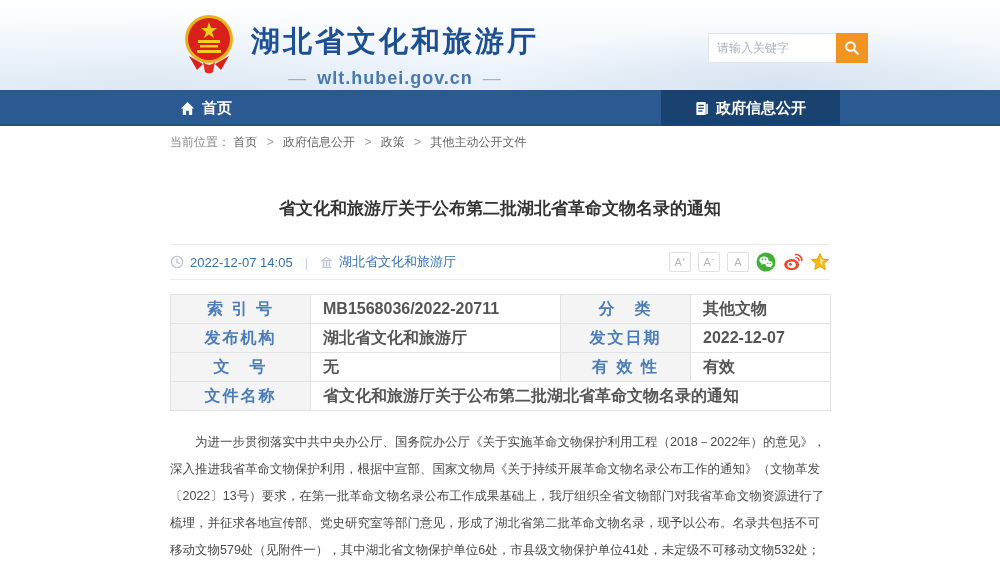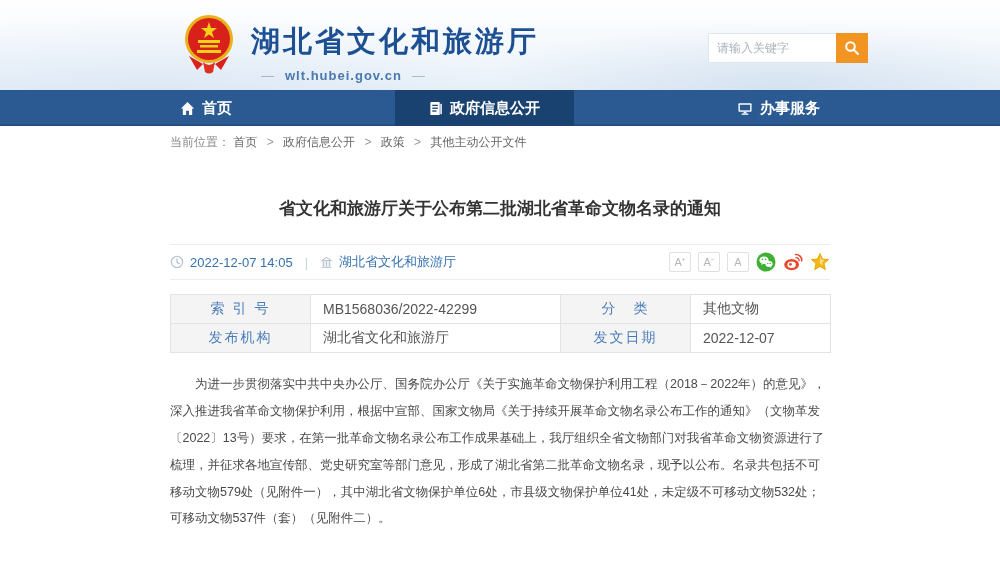--- a/index.html
+++ b/index.html
@@ -10,21 +10,21 @@
   .header { position:relative; width:1000px; height:90px;
     background:
       radial-gradient(ellipse 420px 90px at 78% 95%, rgba(176,200,225,.35), transparent 70%),
       radial-gradient(ellipse 500px 110px at 15% 100%, rgba(190,210,232,.28), transparent 70%),
       linear-gradient(180deg,#ffffff 0%,#f2f7fc 60%,#e8f0f8 100%); }
   .brand { position:absolute; left:183px; top:12px; display:flex; align-items:flex-start; }
   .emblem { width:52px; height:64px; margin-right:16px; }
   .brand-text { padding-top:10px; }
   .site-name { font-size:29px; font-weight:bold; color:#1d4f93; letter-spacing:3px;
     font-family:"Liberation Serif","DejaVu Serif",serif; }
-  .site-url { margin-top:6px; font-size:13px; color:#4a79ad; font-weight:bold; letter-spacing:1px; }
+  .site-url { margin-top:6px; text-align:center; font-size:18px; color:#4a79ad; font-weight:bold; letter-spacing:1px; }
   .site-url .dash { color:#9db4ca; font-weight:normal; margin:0 10px; }
   .search { position:absolute; left:708px; top:33px; display:flex; height:30px; }
   .search input { width:128px; height:30px; border:1px solid #dfe6ee; border-right:none; background:#fff;
     padding:0 8px; font-size:12px; color:#333; outline:none; }
   .search input::placeholder { color:#aab3bd; }
   .search-btn { width:32px; height:30px; background:#f29422; border:none; cursor:pointer;
     display:flex; align-items:center; justify-content:center; }
 
   
   .nav { width:1000px; height:36px; background:#2a5a91; box-shadow:inset 0 -2px 0 rgba(0,0,0,.12); }
@@ -45,21 +45,21 @@
   .meta-line { margin-top:24px; height:36px; border-top:1px solid #ececec; border-bottom:1px solid #ececec;
     display:flex; align-items:center; font-size:13px; }
   .meta-left { display:flex; align-items:center; gap:6px; color:#3572b0; }
   .meta-left .pipe { color:#c9d4df; margin:0 6px; }
   .meta-right { margin-left:auto; display:flex; align-items:center; gap:7px; }
   .font-btn { width:22px; height:20px; border:1px solid #e0e0e0; background:#fff; border-radius:2px;
     font-size:11px; color:#b5b5b5; cursor:pointer; line-height:18px; text-align:center; padding:0; }
   .share-icon { width:20px; height:20px; cursor:pointer; display:block; }
 
   
-  .meta-table { width:660px; margin:14px auto 0; border-collapse:collapse; font-size:14px; table-layout:fixed; }
+  .meta-table { width:660px; margin:14px auto 0; border-collapse:collapse; font-size:16px; table-layout:fixed;font-weight:bold; }
   .meta-table td { border:1px solid #e3e3e3; height:29px; padding:0 12px; color:#555; }
   .meta-table td.lbl { background:#f4f4f4; color:#4a7cb8; text-align:center; letter-spacing:2px; }
 
   
   .doc-body { width:660px; margin:18px auto 0; font-size:12.5px; color:#4a4a4a; line-height:2.15; }
   .doc-body p.indent { text-indent:2em; }
 </style>
 </head>
 <body>
 
@@ -105,29 +105,20 @@
     <div class="nav-item active">
       <svg width="14" height="15" viewBox="0 0 14 16">
         <rect x="1" y="1" width="10" height="14" rx="1" fill="#fff"></rect>
         <rect x="3" y="4" width="6" height="1.4" fill="#1a4270"></rect>
         <rect x="3" y="7" width="6" height="1.4" fill="#1a4270"></rect>
         <rect x="3" y="10" width="4.5" height="1.4" fill="#1a4270"></rect>
         <rect x="11.6" y="3" width="1.6" height="11" fill="#fff"></rect>
       </svg>
       <span>政府信息公开</span>
     </div>
-    <div class="nav-item">
-      <svg width="16" height="15" viewBox="0 0 16 16">
-        <rect x="1" y="2.5" width="14" height="9" rx="1" fill="#fff"></rect>
-        <rect x="2.5" y="4" width="11" height="6" fill="#2a5a91"></rect>
-        <rect x="6.5" y="11.5" width="3" height="1.8" fill="#fff"></rect>
-        <rect x="4.5" y="13.3" width="7" height="1.4" fill="#fff"></rect>
-      </svg>
-      <span>办事服务</span>
-    </div>
   </div>
 </div>
 
 <div class="breadcrumb">
   <span>当前位置：</span>
   <span class="crumb">首页</span>
   <span class="sep">&gt;</span>
   <span class="crumb">政府信息公开</span>
   <span class="sep">&gt;</span>
   <span class="crumb">政策</span>
@@ -187,30 +178,40 @@
   <table class="meta-table">
     <colgroup>
         <col style="width:140px">
         <col style="width:250px">
         <col style="width:130px">
         <col style="width:140px">
       </colgroup>
     <tbody>
         <tr>
       <td class="lbl">索 引 号</td>
-      <td>MB1568036/2022-42299</td>
+      <td>MB1568036/2022-20711</td>
       <td class="lbl">分　类</td>
       <td>其他文物</td>
     </tr>
     <tr>
       <td class="lbl">发布机构</td>
       <td>湖北省文化和旅游厅</td>
       <td class="lbl">发文日期</td>
       <td>2022-12-07</td>
     </tr>
+    <tr>
+      <td class="lbl">文　号</td>
+      <td>无</td>
+      <td class="lbl">有 效 性</td>
+      <td>有效</td>
+    </tr>
+    <tr>
+      <td class="lbl">文件名称</td>
+      <td colspan="3">省文化和旅游厅关于公布第二批湖北省革命文物名录的通知</td>
+    </tr>
   </tbody>
     </table>
 
   <div class="doc-body">
     <p class="indent">为进一步贯彻落实中共中央办公厅、国务院办公厅《关于实施革命文物保护利用工程（2018－2022年）的意见》，深入推进我省革命文物保护利用，根据中宣部、国家文物局《关于持续开展革命文物名录公布工作的通知》（文物革发〔2022〕13号）要求，在第一批革命文物名录公布工作成果基础上，我厅组织全省文物部门对我省革命文物资源进行了梳理，并征求各地宣传部、党史研究室等部门意见，形成了湖北省第二批革命文物名录，现予以公布。名录共包括不可移动文物579处（见附件一），其中湖北省文物保护单位6处，市县级文物保护单位41处，未定级不可移动文物532处；可移动文物537件（套）（见附件二）。</p>
 
   </div>
 </div>
 
 </body></html>

